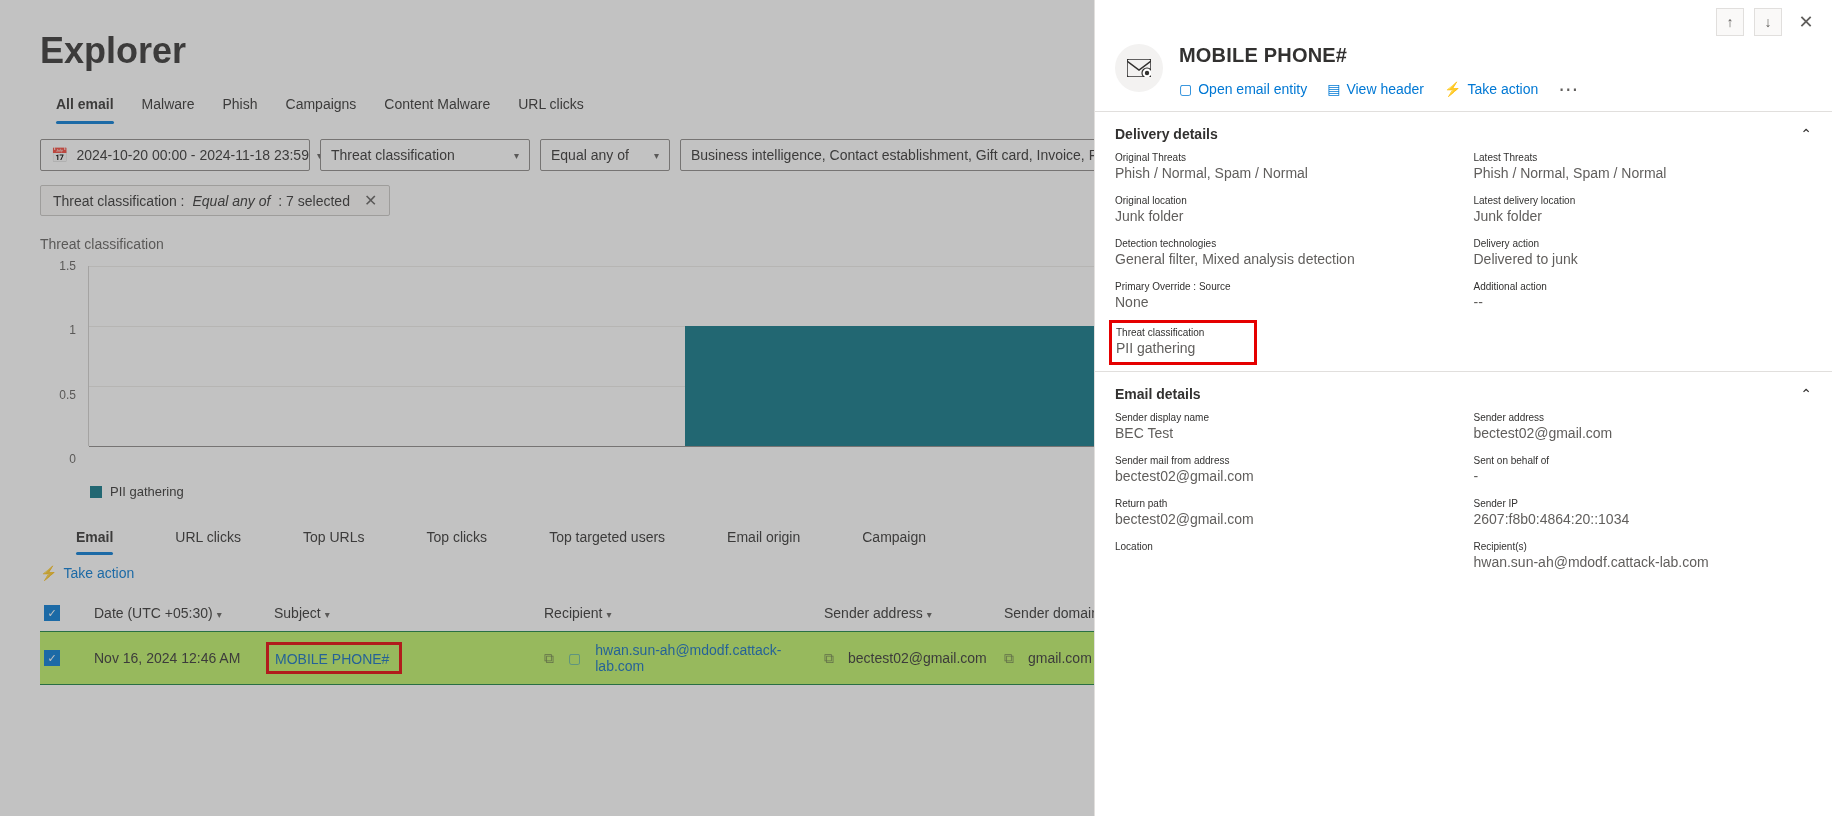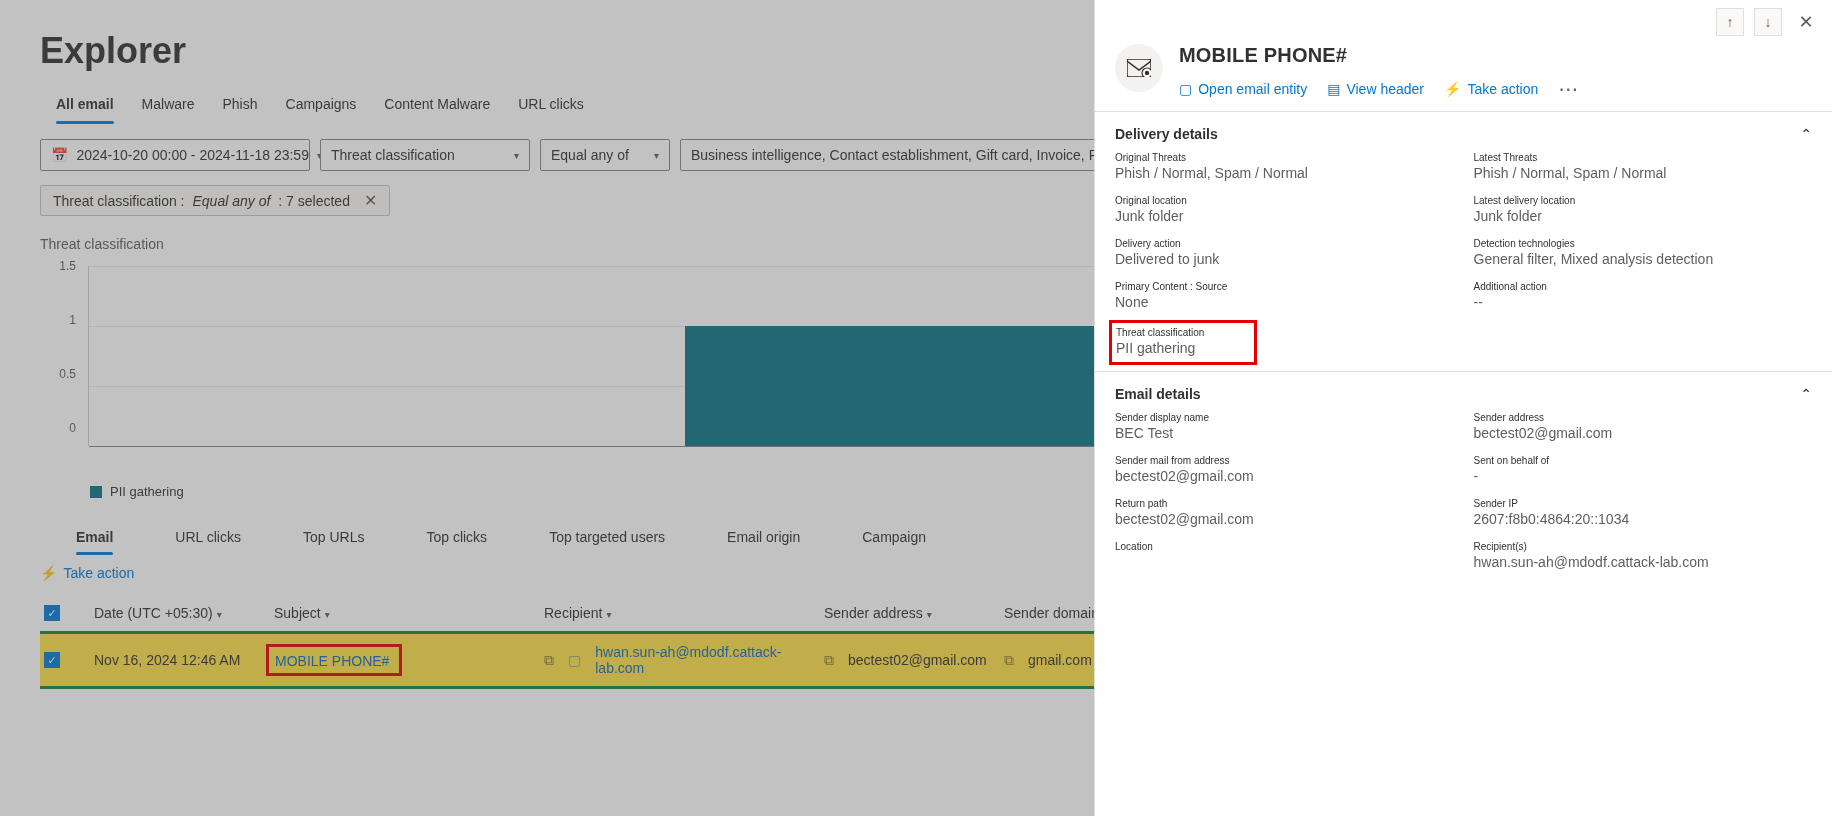--- a/index.html
+++ b/index.html
@@ -13,40 +13,40 @@
   .filter-bar { display:flex; gap:10px; padding:16px 40px 10px 40px; }
   .dropdown { display:flex; align-items:center; gap:8px; background:#fff; border:1px solid #8a8886; border-radius:2px; padding:5px 10px; height:32px; cursor:pointer; white-space:nowrap;}
   .chev { margin-left:auto; font-size:10px; color:#605e5c;}
   .filter-chip-row { display:flex; gap:10px; padding:4px 40px; }
   .chip { display:flex; align-items:center; gap:8px; border:1px solid #c8c6c4; background:#faf9f8; padding:5px 12px; border-radius:2px;}
   .chip .italic { font-style: italic; }
   .chip-close { cursor:pointer; font-size:16px; margin-left:6px; color:#605e5c;}
   .tc-dropdown { display:flex; align-items:center; gap:6px; padding:16px 40px 4px 40px; color:#605e5c;}
   
   .chart-area { margin:10px 40px 0 40px; height:210px; position:relative; }
-  .y-axis { position:absolute; left:0; top:0; bottom:48px; width:36px; }
+  .y-axis { position:absolute; left:0; top:0; bottom:17px; width:36px; }
   .y-tick { position:absolute; left:0; width:36px; text-align:right; font-size:12px; color:#605e5c; transform:translateY(-50%);}
   .plot { position:absolute; left:48px; right:0; top:0; bottom:30px; border-left:1px solid #d2d0ce;}
   .grid-line { position:absolute; left:0; right:0; border-top:1px solid #edebe9;}
   .bar { position:absolute; background:#0a7384;}
   .x-tick { position:absolute; bottom:4px; font-size:12px; color:#605e5c; transform:translateX(-50%);}
   .legend { display:flex; align-items:center; gap:8px; margin:8px 0 0 50px; font-size:13px; color:#323130; padding-left:40px;}
   .legend-swatch { width:12px; height:12px; background:#0a7384;}
   
   .tabs-secondary { display:flex; gap:26px; padding:24px 0 0 40px; }
   .tabs-secondary .tab { padding:6px 0; cursor:pointer;margin-left:36px;}
   .tabs-secondary .tab.active { font-weight:600; position:relative;}
   .tabs-secondary .tab.active::after { content:""; position:absolute; left:0; right:0; bottom:-4px; height:3px; background:#0078d4; border-radius:2px;}
   .take-action { display:flex; align-items:center; gap:6px; color:#0078d4; padding:14px 0 10px 40px; cursor:pointer;}
   .bolt { color:#0078d4;}
   
   .table { margin:4px 40px 0 40px;}
-  .th-row, .td-row { display:grid; grid-template-columns: 40px 170px 260px 270px 170px 200px 110px; align-items:center; gap:10px; padding:10px 4px; border-bottom:3px solid #15803d;}
+  .th-row, .td-row { display:grid; grid-template-columns: 40px 170px 260px 270px 170px 200px 110px; align-items:center; gap:10px; padding:10px 4px; border-bottom:1px solid #15803d;}
   .th { color:#323130; font-weight:400;}
-  .td-row { background:#fde047;}
+  .td-row { background:#bef264;}
   .cbox { width:16px; height:16px; background:#0078d4; display:flex; align-items:center; justify-content:center;}
   .cbox::after{content:"✓"; color:#fff; font-size:11px;}
   .link { color:#0f6cbd; cursor:pointer;}
   .col-chev{font-size:10px;color:#605e5c;margin-left:4px;}
   .red-box-subject { border:3px solid #e50000; display:inline-block; padding:6px 10px 4px 6px; margin-left:-8px;}
   .copy-ico{opacity:.6; margin-right:6px;}
   .open-ico{opacity:.6; margin-right:6px; color:#0078d4;}
   
   .dim { position:absolute; inset:0; background:rgba(80,80,80,.35); }
   
@@ -257,29 +257,29 @@
         </div>
       <div>
           <div class="field-label">Original location</div>
           <div class="field-value">Junk folder</div>
         </div>
       <div>
           <div class="field-label">Latest delivery location</div>
           <div class="field-value">Junk folder</div>
         </div>
       <div>
+          <div class="field-label">Detection technologies</div>
+          <div class="field-value">General filter, Mixed analysis detection</div>
+        </div>
+      <div>
           <div class="field-label">Delivery action</div>
           <div class="field-value">Delivered to junk</div>
         </div>
       <div>
-          <div class="field-label">Detection technologies</div>
-          <div class="field-value">General filter, Mixed analysis detection</div>
-        </div>
-      <div>
-          <div class="field-label">Primary Content : Source</div>
+          <div class="field-label">Primary Override : Source</div>
           <div class="field-value">None</div>
         </div>
       <div>
           <div class="field-label">Additional action</div>
           <div class="field-value">--</div>
         </div>
       <div>
         <div class="red-box-threat">
           <div class="field-label">Threat classification</div>
           <div class="field-value">PII gathering</div>

